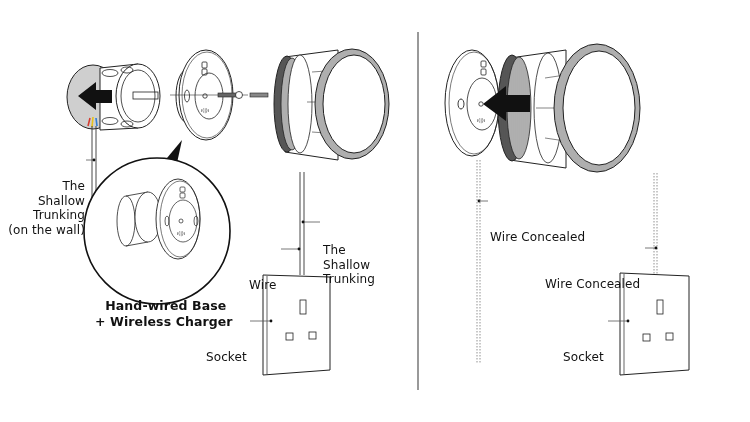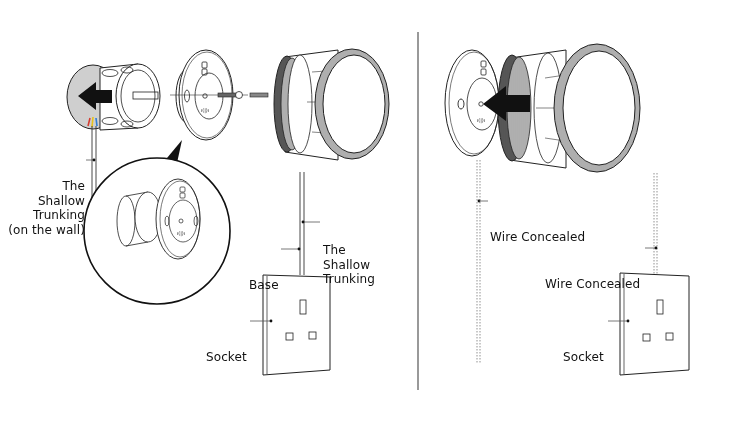--- a/index.html
+++ b/index.html
@@ -180,26 +180,28 @@
 </svg>
 
 <div class="lbl right" style="right:665px; top:143px; line-height:14.5px;">
   <div>The</div>
   <div>Shallow</div>
   <div>Trunking</div>
   <div>(on the wall)</div>
 </div>
 
 <div class="lbl bold" style="left:97px; top:262px; text-align:center; line-height:16px;">
+  <div style="padding-left:2px;">Hand-wired Base</div>
+  <div style="margin-left:-2px;">+ Wireless Charger</div>
 </div>
 
 <div class="lbl" style="left:323px; top:207px; line-height:14.5px;">
   <div>The</div>
   <div>Shallow</div>
   <div>Trunking</div>
 </div>
 
-<div class="lbl" style="left:249px; top:242px;">Base</div>
+<div class="lbl" style="left:249px; top:242px;">Wire</div>
 <div class="lbl" style="left:206px; top:314px;">Socket</div>
 
 <div class="lbl" style="left:490px; top:194px;">Wire Concealed</div>
 <div class="lbl" style="left:545px; top:241px;">Wire Concealed</div>
 <div class="lbl" style="left:563px; top:314px;">Socket</div>
 
 </body></html>

